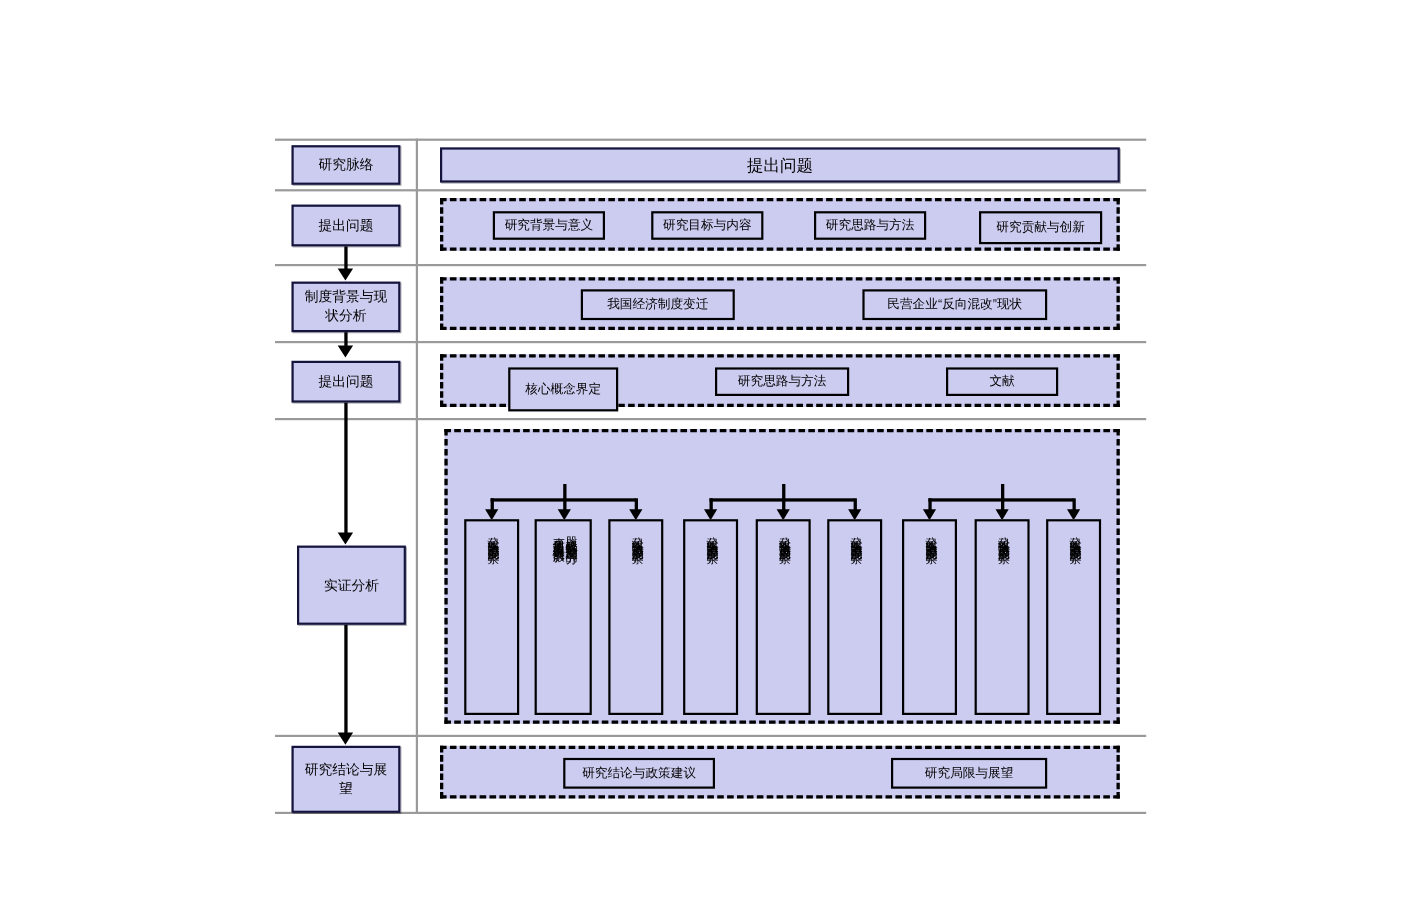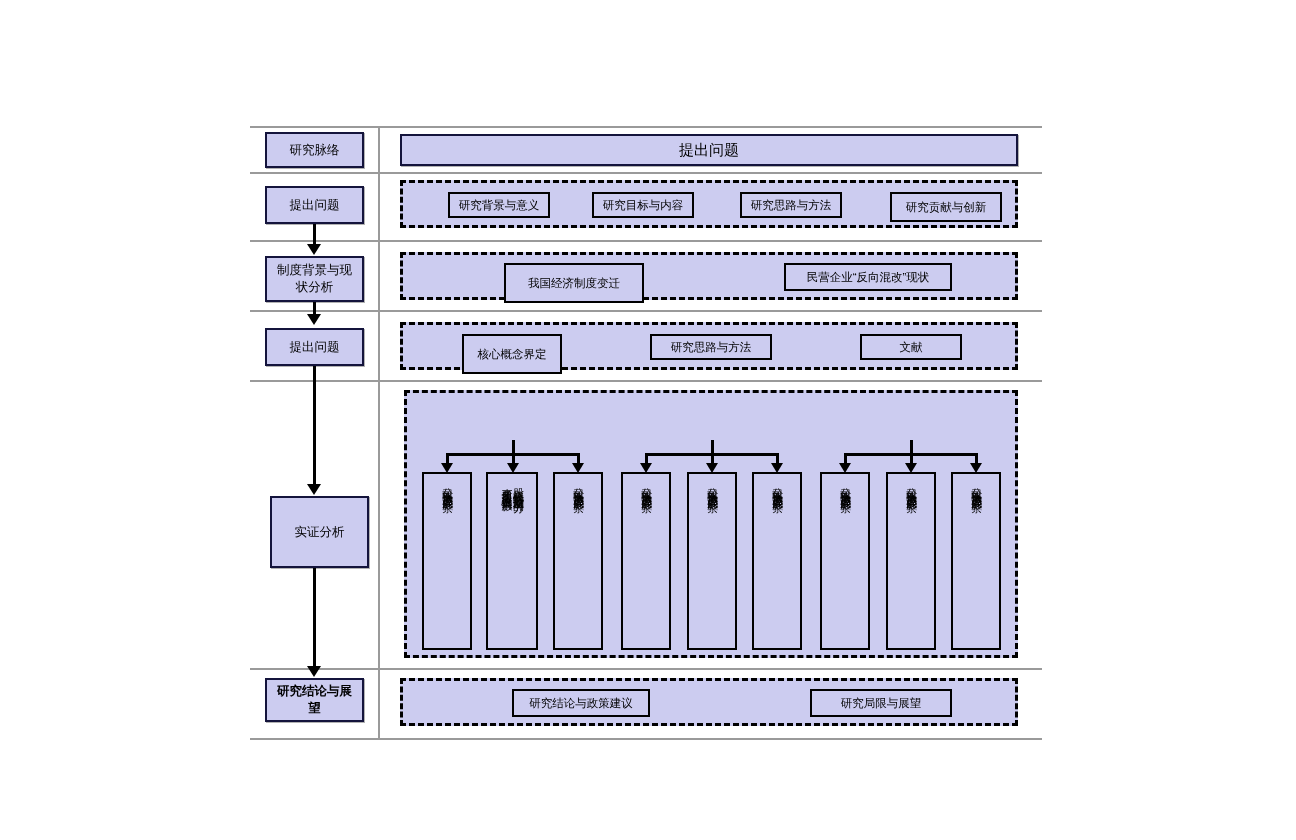--- a/index.html
+++ b/index.html
@@ -170,21 +170,21 @@
 <div class="stage-box" style="left:265px; top:132px; width:99px; height:36px;">研究脉络</div>
 
 <div class="stage-box" style="left:265px; top:186px; width:99px; height:38px;">提出问题</div>
 
 <div class="stage-box" style="left:265px; top:256px; width:99px; height:46px;">制度背景与现状分析</div>
 
 <div class="stage-box" style="left:265px; top:328px; width:99px; height:38px;">提出问题</div>
 
 <div class="stage-box" style="left:270px; top:496px; width:99px; height:72px;">实证分析</div>
 
-<div class="stage-box" style="left:265px; top:678px; width:99px; height:44px;font-weight:bold;">研究结论与展望</div>
+<div class="stage-box" style="left:265px; top:678px; width:99px; height:61px;">研究结论与展望</div>
 
 <div class="spine" style="top:224px; height:22px;"></div>
 <div class="spine-head" style="top:244px;"></div>
 
 <div class="spine" style="top:302px; height:14px;"></div>
 <div class="spine-head" style="top:314px;"></div>
 
 <div class="spine" style="top:366px; height:120px;"></div>
 <div class="spine-head" style="top:484px;"></div>
 
@@ -195,21 +195,21 @@
   <div class="panel-title">提出问题</div>
 </div>
 
 <div class="panel-dashed" style="left:400px; top:180px; width:618px; height:48px;"></div>
 <div class="chip" style="left:448px; top:192px; width:102px; height:26px;">研究背景与意义</div>
 <div class="chip" style="left:592px; top:192px; width:102px; height:26px;">研究目标与内容</div>
 <div class="chip" style="left:740px; top:192px; width:102px; height:26px;">研究思路与方法</div>
 <div class="chip" style="left:890px; top:192px; width:112px; height:30px;">研究贡献与创新</div>
 
 <div class="panel-dashed" style="left:400px; top:252px; width:618px; height:48px;"></div>
-<div class="chip" style="left:504px; top:263px; width:140px; height:40px;">我国经济制度变迁</div>
+<div class="chip" style="left:528px; top:263px; width:140px; height:28px;">我国经济制度变迁</div>
 <div class="chip" style="left:784px; top:263px; width:168px; height:28px;">民营企业“反向混改”现状</div>
 
 <div class="panel-dashed" style="left:400px; top:322px; width:618px; height:48px;"></div>
 <div class="chip" style="left:462px; top:334px; width:100px; height:40px;">核心概念界定</div>
 <div class="chip" style="left:650px; top:334px; width:122px; height:26px;">研究思路与方法</div>
 <div class="chip" style="left:860px; top:334px; width:102px; height:26px;">文献</div>
 
 <div class="panel-dashed" style="left:404px; top:390px; width:614px; height:268px;"></div>
 
 <div class="conn-stem" style="left:512px; top:440px; height:15px;"></div>

